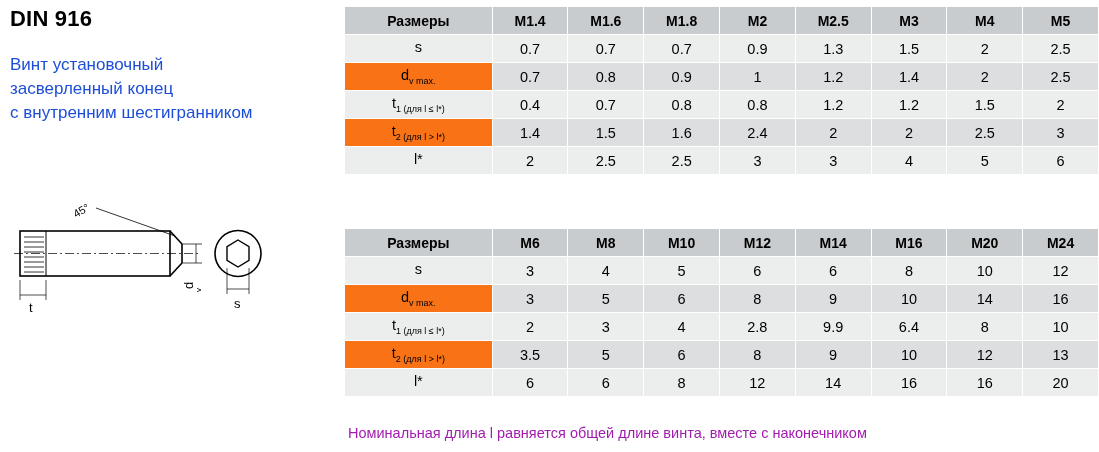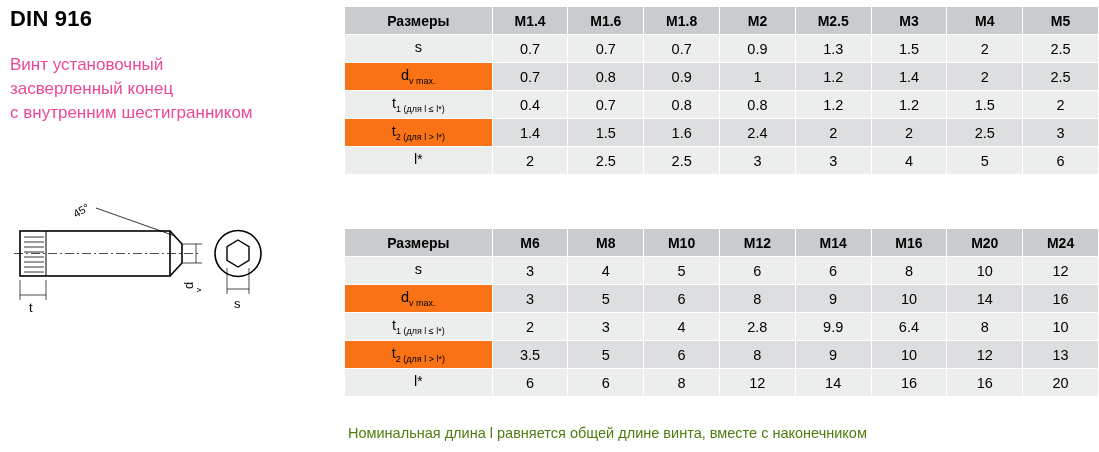--- a/index.html
+++ b/index.html
@@ -27,21 +27,21 @@
   .std-title {
     font-size: 22px;
     font-weight: bold;
     line-height: 25px;
     letter-spacing: 0.2px;
   }
   .desc {
     margin-top: 22px;
     font-size: 17px;
     line-height: 24px;
-    color: #ec4899;
+    color: #1d4ed8;
   }
   #drawing {
     position: absolute;
     top: 190px;
     left: 0px;
   }
 
   
   .table-wrap {
     position: absolute;
@@ -89,21 +89,21 @@
   col.c-label { width: 148px; }
   col.c-val { width: 76px; }
   .sub-sm { font-size: 9px; vertical-align: sub; }
 
   
   #footnote {
     position: absolute;
     left: 348px;
     top: 425px;
     font-size: 14.5px;
-    color: #4d7c0f;
+    color: #a21caf;
   }
 </style>
 </head>
 <body>
 
 <div id="left-panel">
   <div class="std-title">
     <div>DIN 916</div>
   </div>
   <div class="desc">

